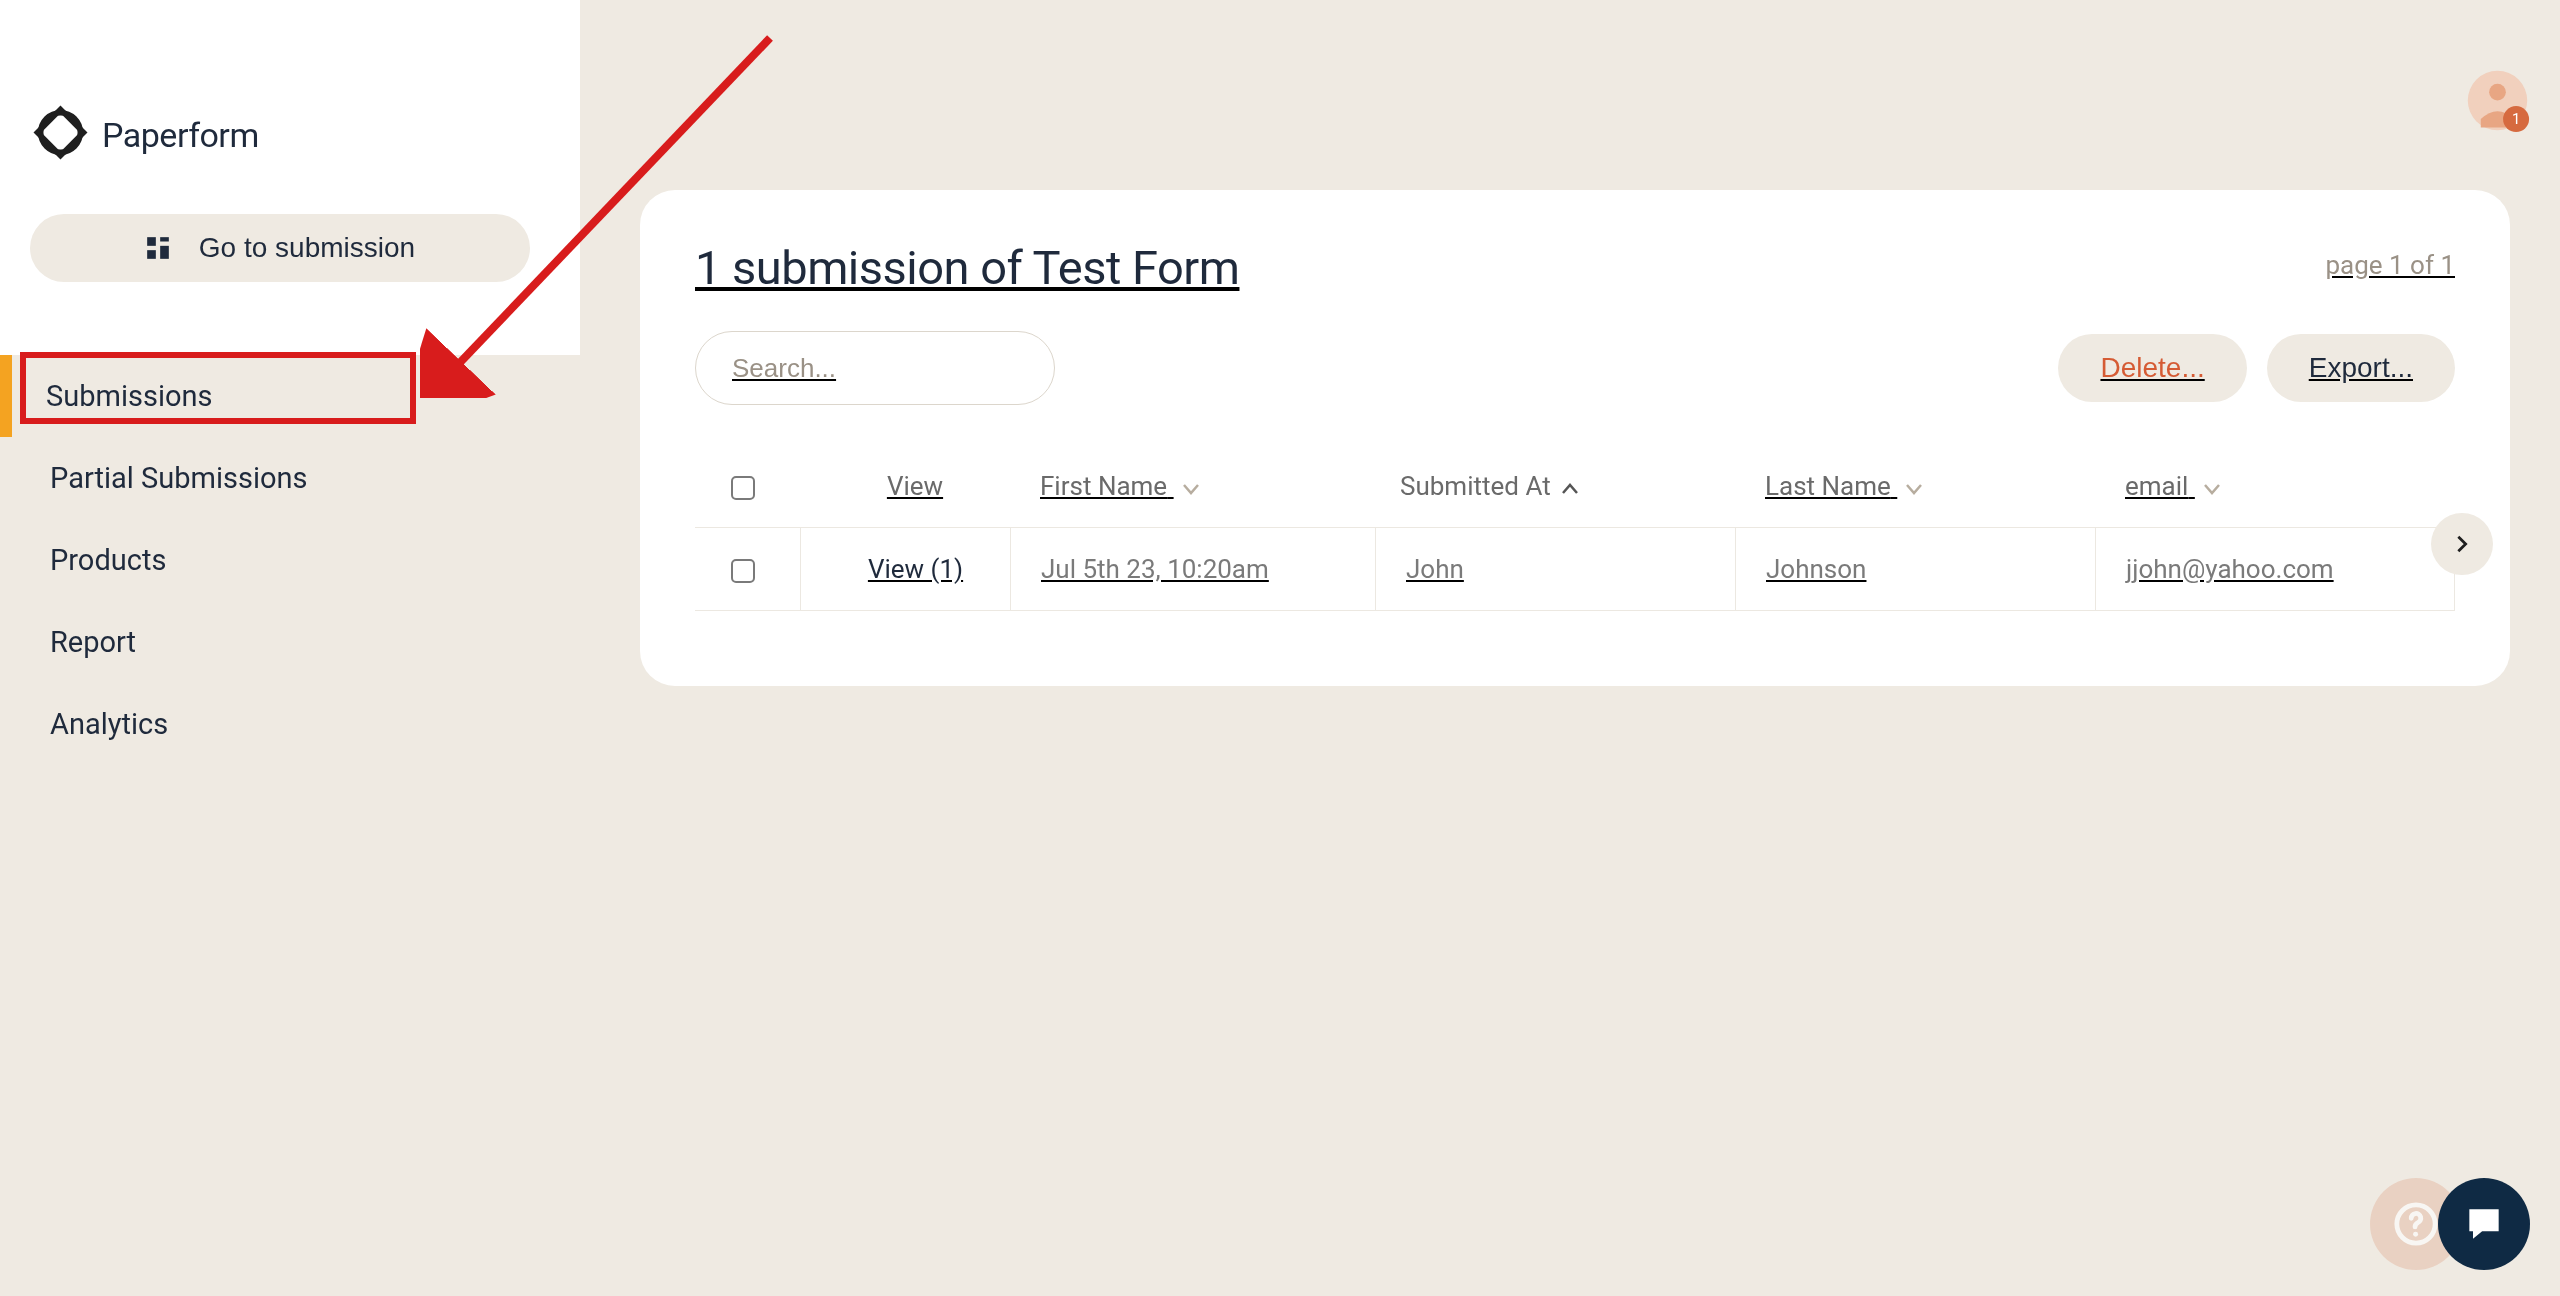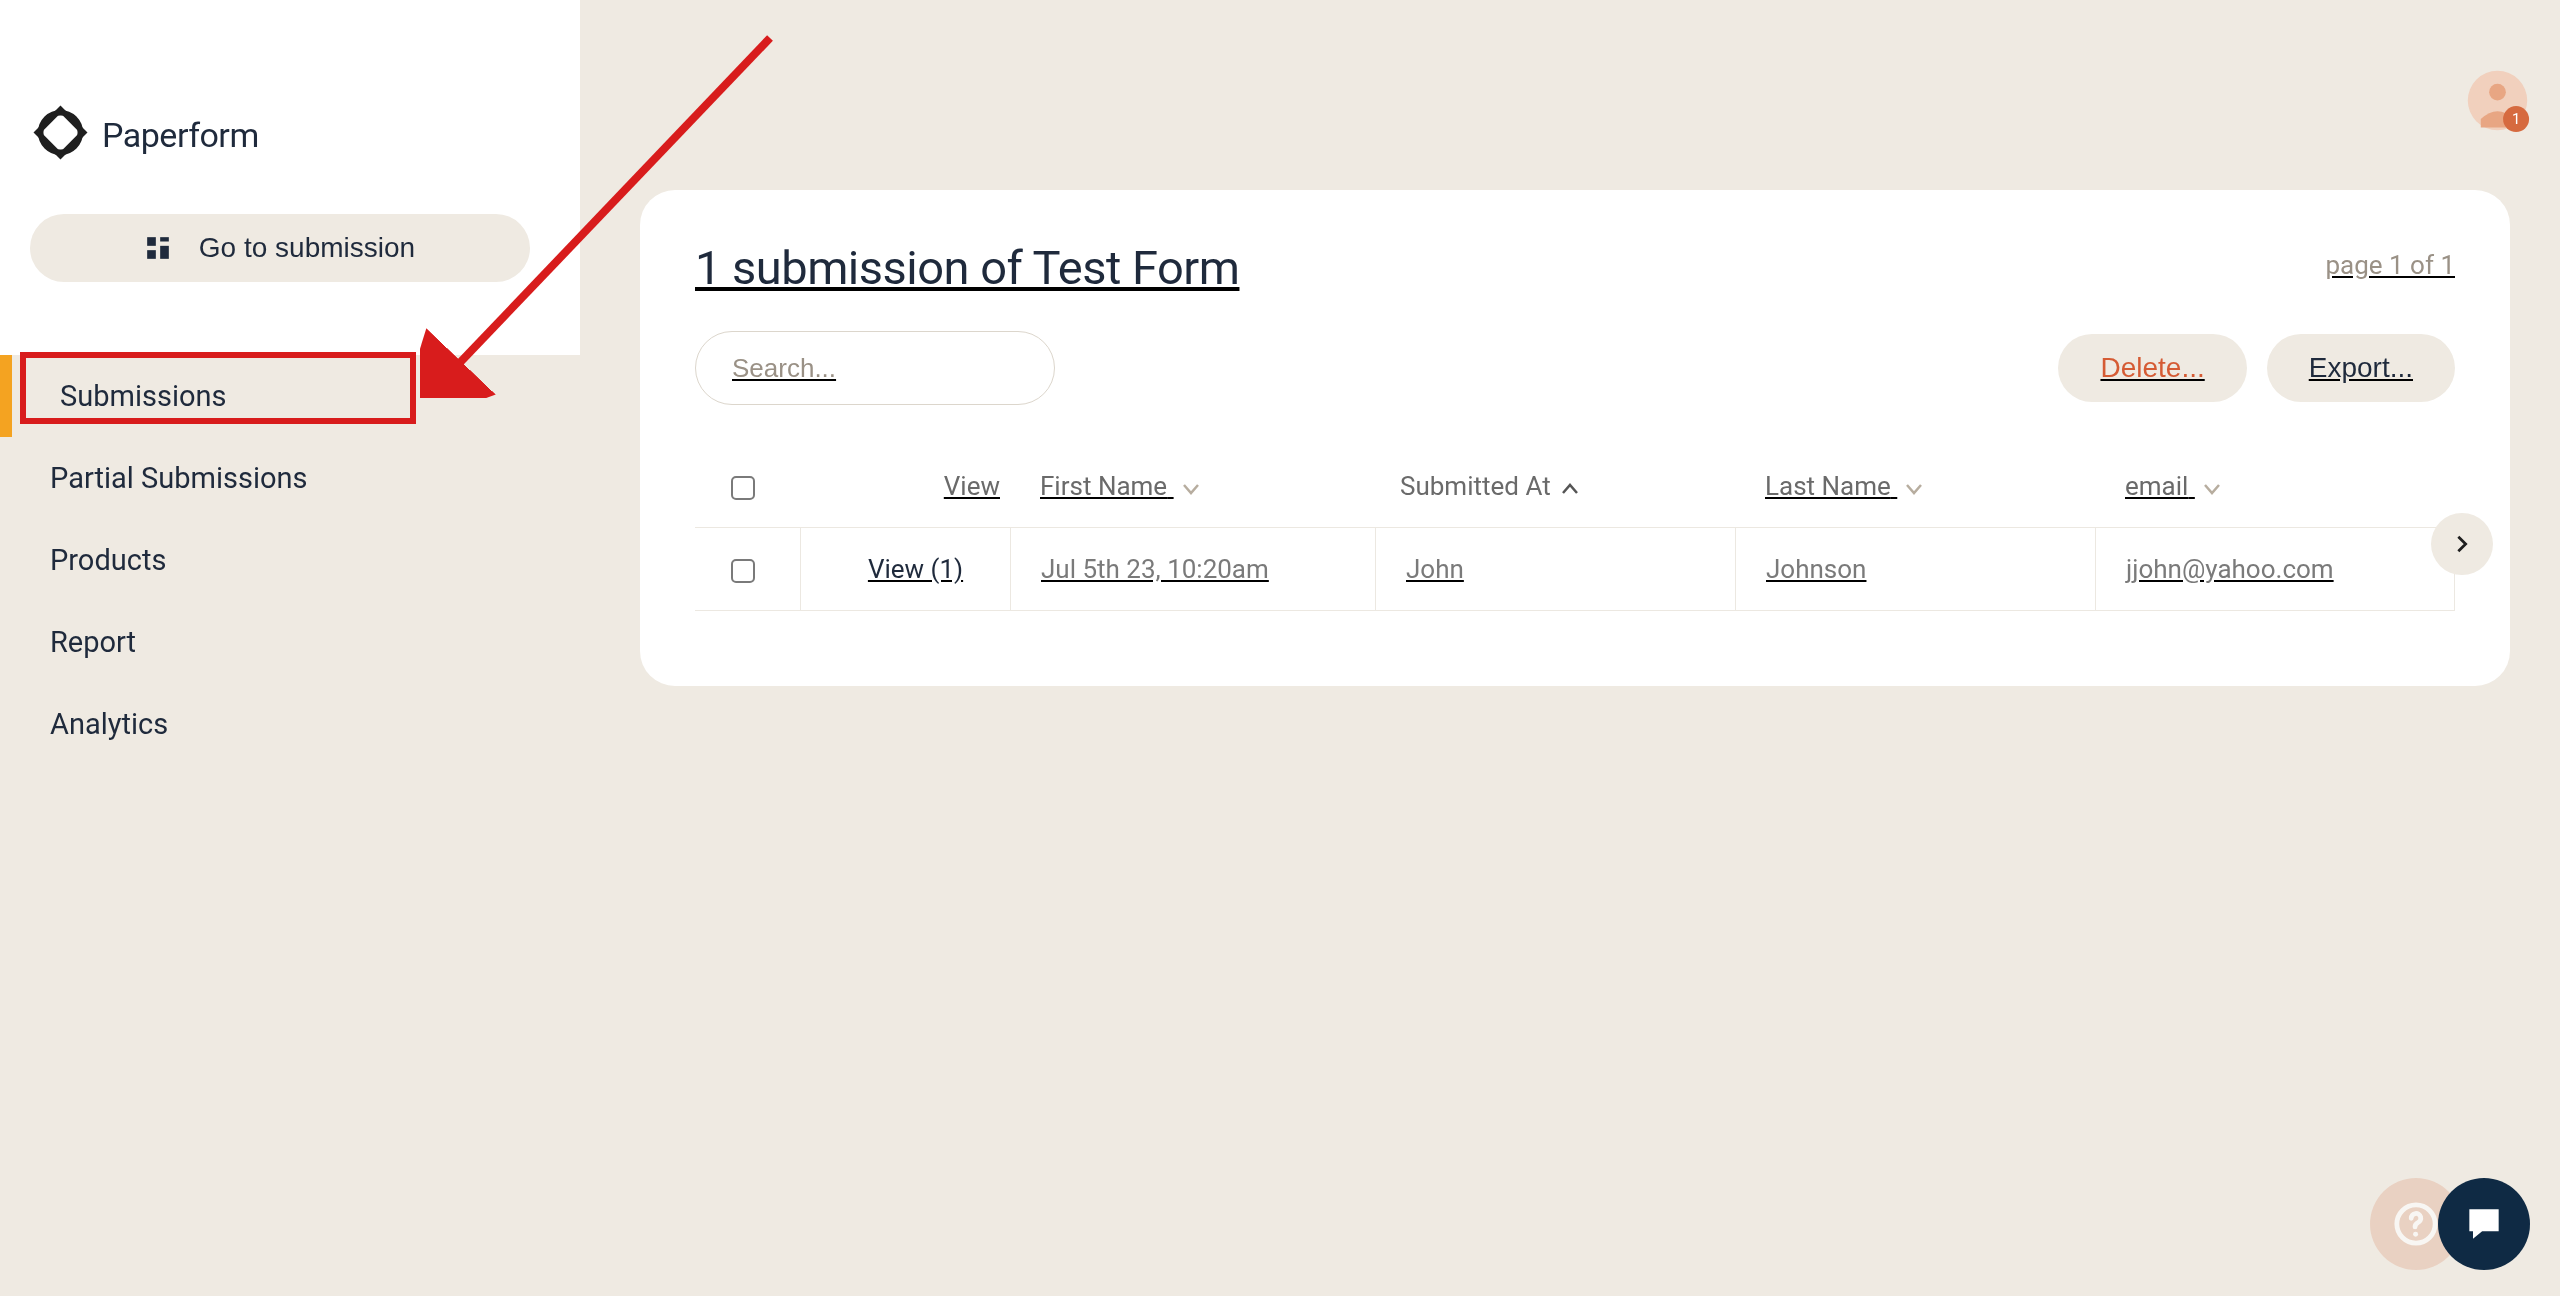--- a/index.html
+++ b/index.html
@@ -58,21 +58,21 @@
   display: flex;
   align-items: center;
   padding-left: 50px;
   font-size: 29px;
   color: #1f2a3c;
   cursor: pointer;
 }
 .nav-item.active {
   background: #efeae2;
   border-left: 12px solid #f4a321;
-  padding-left: 48px;
+  padding-left: 34px;
 }
 .red-box {
   position: absolute;
   left: 20px; top: 352px;
   width: 396px; height: 72px;
   border: 6px solid #d81c1c;
   pointer-events: none;
 }
 
 
@@ -154,21 +154,21 @@
 }
 .thead, .trow {
   display: flex;
   align-items: center;
   font-size: 26px;
 }
 .thead { color: #6a6a6a; }
 .trow { color: #7a7a7a; border: 1px solid #ece8e1; border-left: none; }
 .cell { padding: 26px 10px 26px 30px; }
 .cell.cb { width: 105px; text-align: center; padding-left: 0; }
-.cell.view { width: 210px; text-align: right; }
+.cell.view { width: 210px; text-align: center; }
 .cell.submitted { width: 365px; }
 .cell.fname { width: 360px; }
 .cell.lname { width: 360px; }
 .cell.email { width: 330px; }
 .trow .cell { border-left: 1px solid #ece8e1; }
 .trow .cell.cb { border-left: none; }
 .thead .sort { display:inline-flex; align-items:center; gap:10px; }
 .fake-checkbox {
   width: 24px; height: 24px;
   border: 2.5px solid #7a7a7a;

